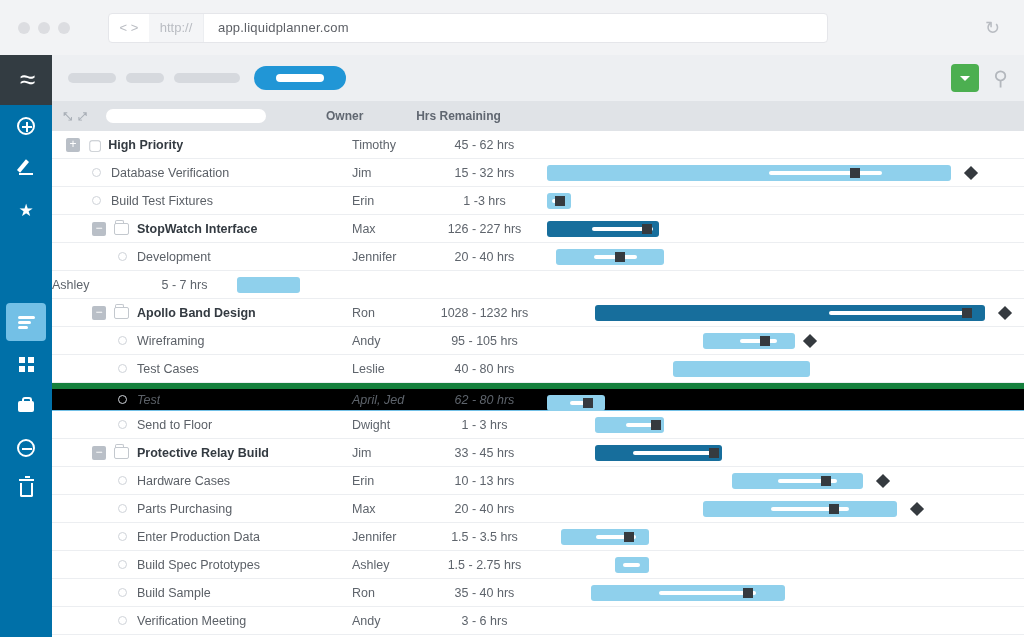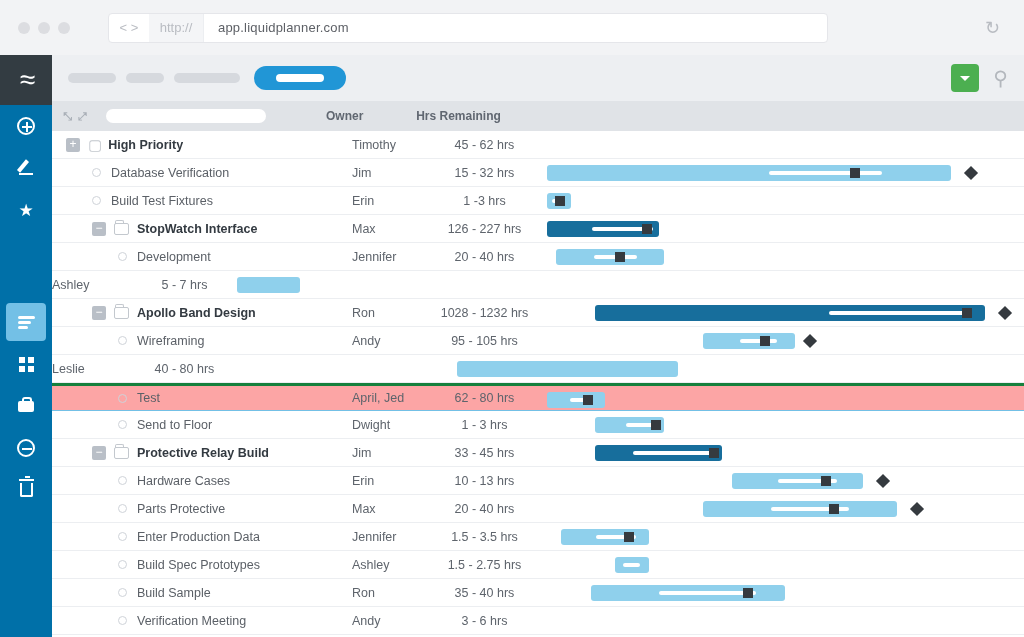--- a/index.html
+++ b/index.html
@@ -41,21 +41,21 @@
   .colhead{ height:30px; background:#e0e3e7; display:flex; align-items:center; font-size:12px;
             color:#606771; font-weight:600; }
   .exp-icons{ width:46px; display:flex; gap:6px; justify-content:center; color:#a9afb7; font-size:11px; }
   .search-ph{ width:160px; height:14px; background:#fff; border-radius:7px; margin-left:8px; }
   .owner-col{ width:80px; text-align:left; }
   .hrs-col  { width:105px; text-align:center; }
   .gantt-head{ flex:1; }
 
   .rows  { flex:1; overflow:hidden; }
   .row   { height:28px; display:flex; align-items:center; border-bottom:1px solid #eceef1; font-size:12.5px; }
-  .row.hl{ background:#fca5a5; border-top:3px solid #15803d; border-bottom:1px solid #73c0e6; }
+  .row.hl{ background:#000000; border-top:6px solid #15803d; border-bottom:1px solid #73c0e6;font-style:italic; }
   .tree  { flex:0 0 300px; display:flex; align-items:center; min-width:0; padding-left:14px; }
   .ind   { display:inline-block; }
   .toggler{ width:14px; height:14px; background:#b9bfc7; color:#fff; font-size:12px; line-height:13px;
             text-align:center; border-radius:2px; margin-right:8px; display:inline-block; cursor:pointer; }
   .pkg   { color:#c3c8ce; margin-right:6px; font-size:15px; }
   .folder{ width:15px; height:12px; border:1.5px solid #c3c8ce; border-radius:2px; margin-right:8px;
            position:relative; display:inline-block; }
   .folder::before{ content:""; position:absolute; top:-4px; left:0; width:7px; height:3px;
             border:1.5px solid #c3c8ce; border-bottom:none; border-radius:2px 2px 0 0; }
   .taskico{ width:9px; height:9px; border:1.6px solid #cfd3d9; border-radius:50%; margin-right:10px;
@@ -302,20 +302,25 @@
             <div class="gantt-inner">
               <div class="bar lt" style="left: 34%; width: 19%;">
                 <div class="inner" style="left: 40%; width: 40%;"></div>
                 <div class="mk" style="left: 62%;"></div>
               </div>
               <div class="diamond" style="left: 55%;"></div>
             </div>
           </div>
         </div>
         <div class="row">
+          <div class="tree">
+            <span class="ind" style="width: 52px;"></span>
+            <span class="taskico"></span>
+            <span class="name">Test Cases</span>
+          </div>
           <div class="owner">Leslie</div>
           <div class="hrs">40 - 80 hrs</div>
           <div class="gantt">
             <div class="gantt-inner">
               <div class="bar lt" style="left: 28%; width: 28%;"></div>
             </div>
           </div>
         </div>
         <div class="row hl">
           <div class="tree">
@@ -384,21 +389,21 @@
                 <div class="mk" style="left: 68%;"></div>
               </div>
               <div class="diamond" style="left: 70%;"></div>
             </div>
           </div>
         </div>
         <div class="row">
           <div class="tree">
             <span class="ind" style="width: 52px;"></span>
             <span class="taskico"></span>
-            <span class="name">Parts Protective</span>
+            <span class="name">Parts Purchasing</span>
           </div>
           <div class="owner">Max</div>
           <div class="hrs">20 - 40 hrs</div>
           <div class="gantt">
             <div class="gantt-inner">
               <div class="bar lt" style="left: 34%; width: 40%;">
                 <div class="inner" style="left: 35%; width: 40%;"></div>
                 <div class="mk" style="left: 65%;"></div>
               </div>
               <div class="diamond" style="left: 77%;"></div>

